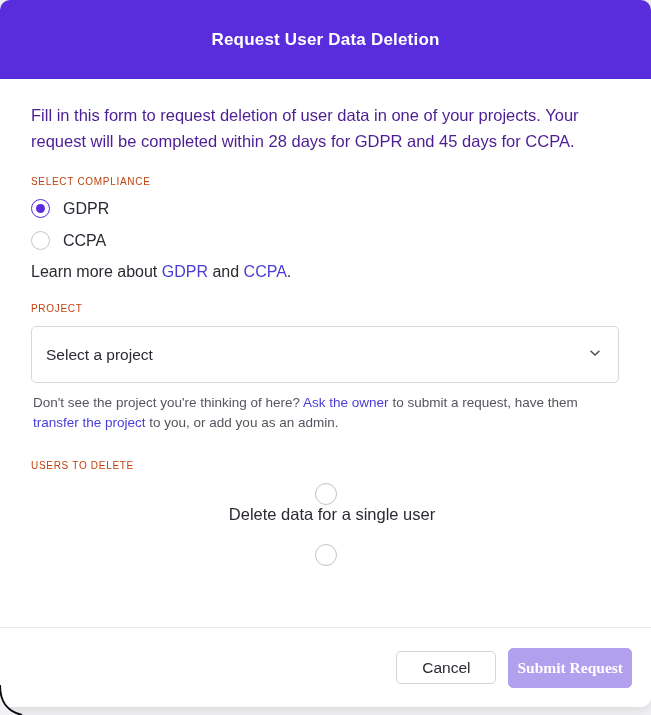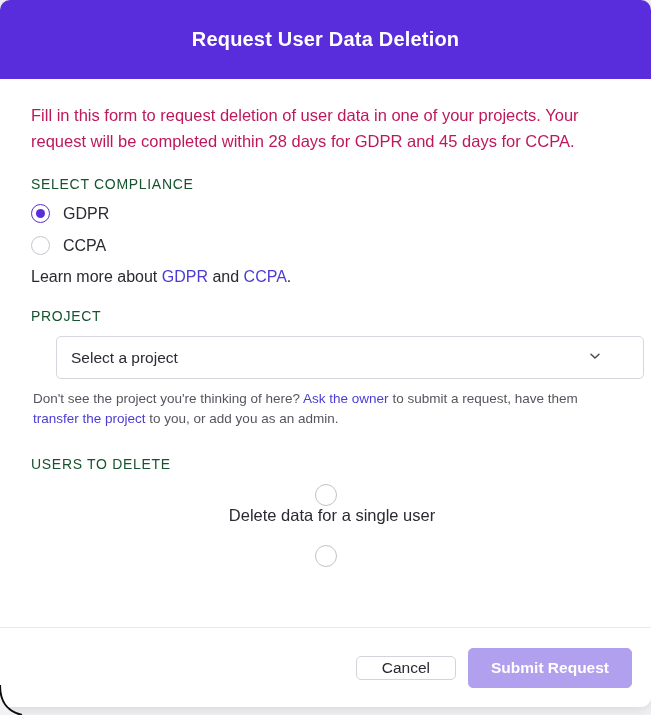--- a/index.html
+++ b/index.html
@@ -37,41 +37,41 @@
   .modal-header {
     height: 79px;
     background: #5a2ddc;
     display: flex;
     align-items: center;
     justify-content: center;
     flex: 0 0 auto;
   }
   .modal-title {
     color: #ffffff;
-    font-size: 20px;
+    font-size: 17px;
     font-weight: bold;
     letter-spacing: 0.2px;
   }
   .modal-body {
     flex: 1 1 auto;
     padding: 24px 31px 0 31px;
     overflow: hidden;
     position: relative;
   }
   .intro {
     font-size: 16.5px;
-    color: #be185d;
+    color: #4c1d95;
     line-height: 1.55;
     margin: 0 0 22px 0;
     max-width: 580px;
   }
   .section-label {
-    font-size: 14px;
+    font-size: 10px;
     letter-spacing: 0.7px;
-    color: #14532d;
+    color: #c2410c;
     text-transform: uppercase;
     margin: 0 0 12px 0;
     font-weight: normal;
   }
   .radio-row {
     display: flex;
     align-items: center;
     margin-bottom: 13px;
   }
   .radio {
@@ -121,32 +121,31 @@
   }
   .block {
     margin-top: 22px;
   }
   .select-wrap {
     position: relative;
     width: 588px;
   }
   .select-box {
     width: 100%;
-    height: 43px;
+    height: 57px;
     box-sizing: border-box;
     border: 1px solid #d6d6de;
     border-radius: 5px;
     background: #ffffff;
     display: flex;
     align-items: center;
     padding: 0 14px;
     font-size: 15.5px;
     color: #2a2a33;
     cursor: pointer;
-    margin-left: 25px;
   }
   .chevron {
     position: absolute;
     right: 16px;
     top: 50%;
     transform: translateY(-50%);
     pointer-events: none;
     display: block;
   }
   .helper {
@@ -186,33 +185,34 @@
     background: #ffffff;
   }
   .btn {
     font-family: "Liberation Sans", sans-serif;
     font-size: 15.5px;
     border-radius: 5px;
     cursor: pointer;
     box-sizing: border-box;
   }
   .btn-cancel {
-    height: 24px;
+    height: 33px;
     padding: 0 25px;
     background: #ffffff;
     border: 1px solid #d3d3dc;
     color: #2a2a33;
   }
   .btn-submit {
     height: 40px;
-    padding: 0 22px;
+    padding: 0 8px;
     background: #b1a0ee;
     border: 1px solid #b1a0ee;
     color: #ffffff;
     font-weight: bold;
+    font-family: Liberation Serif, serif;
   }
   .corner {
     position: absolute;
     left: 0;
     bottom: 0;
     width: 30px;
     height: 30px;
     pointer-events: none;
   }
 </style>

